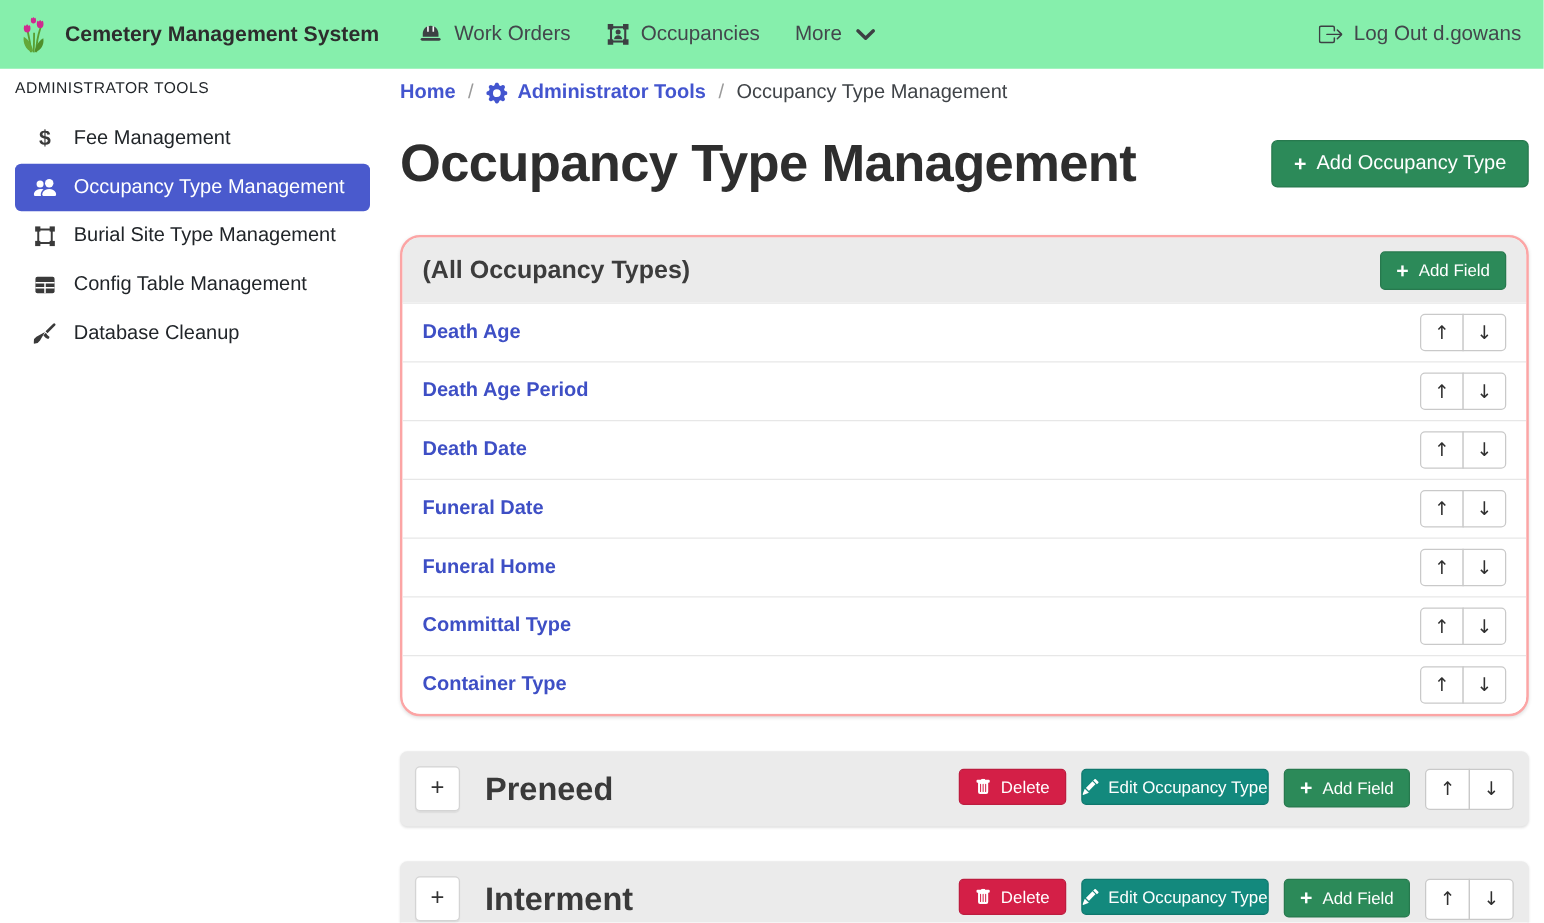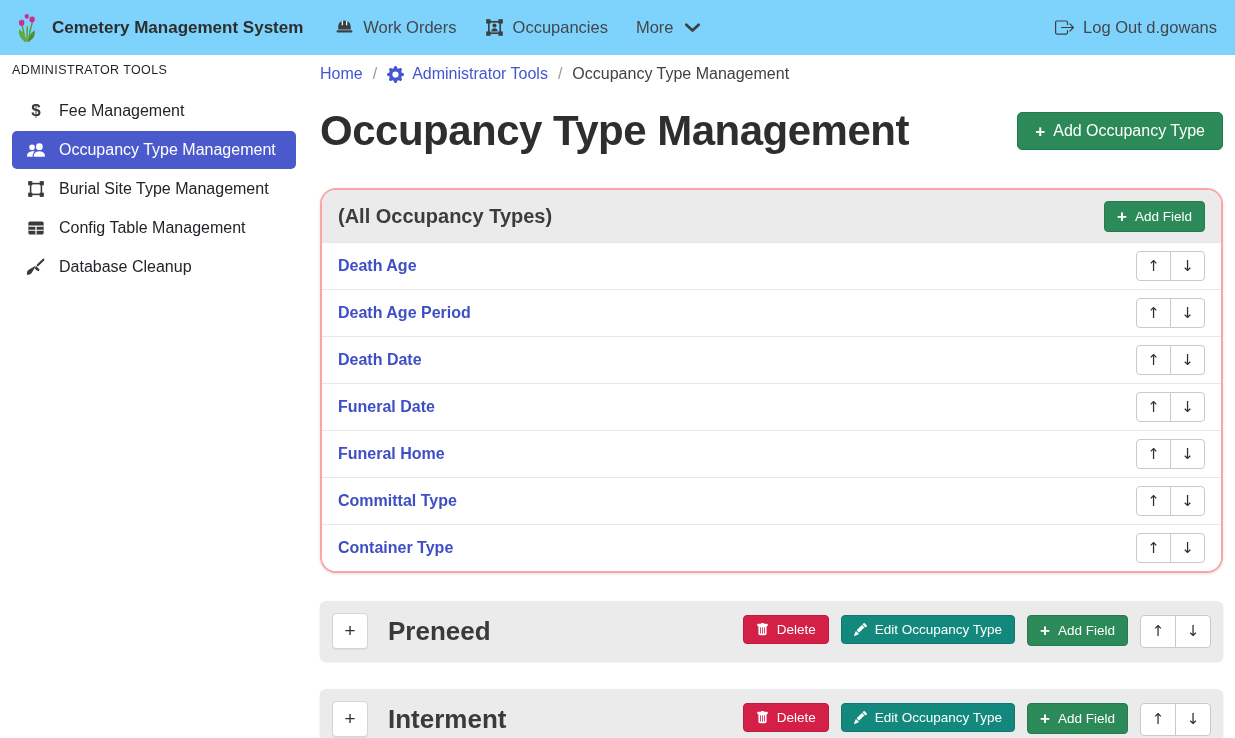--- a/index.html
+++ b/index.html
@@ -4,21 +4,21 @@
 <style>
   * { box-sizing: border-box; margin: 0; padding: 0; }
   html,body { width:1235px; height:738px; overflow:hidden; }
   body {
     font-family: "Liberation Sans", "DejaVu Sans", sans-serif;
     background:#fff; color:#212529;
   }
   svg { display:block; }
 
   
-  .navbar { height:55px; background:#7dd3fc; display:flex; align-items:center; padding:0 16px; }
+  .navbar { height:55px; background:#86efac; display:flex; align-items:center; padding:0 16px; }
   .brand { display:flex; align-items:center; gap:10px; margin-right:18px; cursor:pointer; }
   .brand-text { font-size:17px; font-weight:700; color:#2d2d2d; white-space:nowrap; }
   .nav-link { display:flex; align-items:center; gap:9px; padding:0 14px; font-size:16.5px; color:#43474c; cursor:pointer; white-space:nowrap; }
   .nav-ic { color:#3c4043; }
   .nav-ic svg { width:19px; height:19px; }
   .logout { margin-left:auto; padding-right:2px;text-align:right; }
 
   
   .layout { display:flex; height:683px; }
   .sidebar { width:308px; padding-top:8px; flex:none; }
@@ -27,33 +27,33 @@
   .side-icon { width:28px; display:flex; justify-content:center; margin-right:9px; color:#3a3a3a; }
   .side-icon svg { width:18px; height:18px; }
   .side-icon .dollar { font-weight:700; font-size:17px; line-height:18px; }
   .side-item.active { background:#4a5acd; color:#fff; }
   .side-item.active .side-icon { color:#fff; }
 
   .main { flex:1; padding:8px 12px 0 12px; min-width:0; }
 
   
   .breadcrumb { display:flex; align-items:center; gap:10px; font-size:16px; height:22px; }
-  .crumb-link { color:#4355cf; cursor:pointer; display:flex; align-items:center; gap:8px; }
+  .crumb-link { color:#4355cf; cursor:pointer; display:flex; align-items:center; gap:8px;font-weight:bold; }
   .crumb-sep { color:#9a9a9a; }
   .crumb-current { color:#3f4347; }
   .gear { color:#4355cf; } .gear svg { width:17px; height:17px; }
 
   
   .title-row { display:flex; justify-content:space-between; align-items:center; margin-top:18px; }
   h1.page-title { font-size:42px; line-height:56px; font-weight:700; color:#2e2e2e; letter-spacing:-.5px; }
   .btn { display:inline-flex; align-items:center; gap:8px; border-radius:5px; cursor:pointer; color:#fff; border:1px solid transparent; font-family:inherit; }
   .btn .plus { font-size:17px; font-weight:700; line-height:1; }
   .btn-add-type { background:#2c8a59; border-color:#27794e; padding:9px 17px; font-size:16px; }
   .btn-green-sm { background:#2c8a59; border-color:#27794e; padding:6px 12px; font-size:13.5px; border-radius:4px; }
-  .btn-teal-sm  { background:#13897d; border-color:#0f776d; padding:6px 12px; font-size:13.5px; border-radius:4px; }
+  .btn-teal-sm  { background:#13897d; border-color:#0f776d; padding:6px 0; font-size:13.5px; border-radius:4px; }
   .btn-red-sm   { background:#d41f47; border-color:#bd1c3f; padding:6px 12px; font-size:13.5px; border-radius:4px; }
   .btn-ic svg { width:13px; height:13px; fill:#fff; }
 
   
   .card { margin-top:29px; border:2px solid #fca5a5; border-radius:16px; box-shadow:0 1px 3px rgba(0,0,0,.13); background:#fff; overflow:hidden; }
   .card-header { background:#ebebeb; padding:11px 16px; display:flex; justify-content:space-between; align-items:center; height:52px; }
   .card-title { font-size:20px; font-weight:700; color:#3c3c3c; }
   .field-row { display:flex; justify-content:space-between; align-items:center; padding:8px 16px; border-top:1px solid #e7e7e7; background:#fff; height:47px; }
   .field-link { color:#3e4fc5; font-weight:700; font-size:16px; cursor:pointer; }
   .arrow-group { display:flex; }

